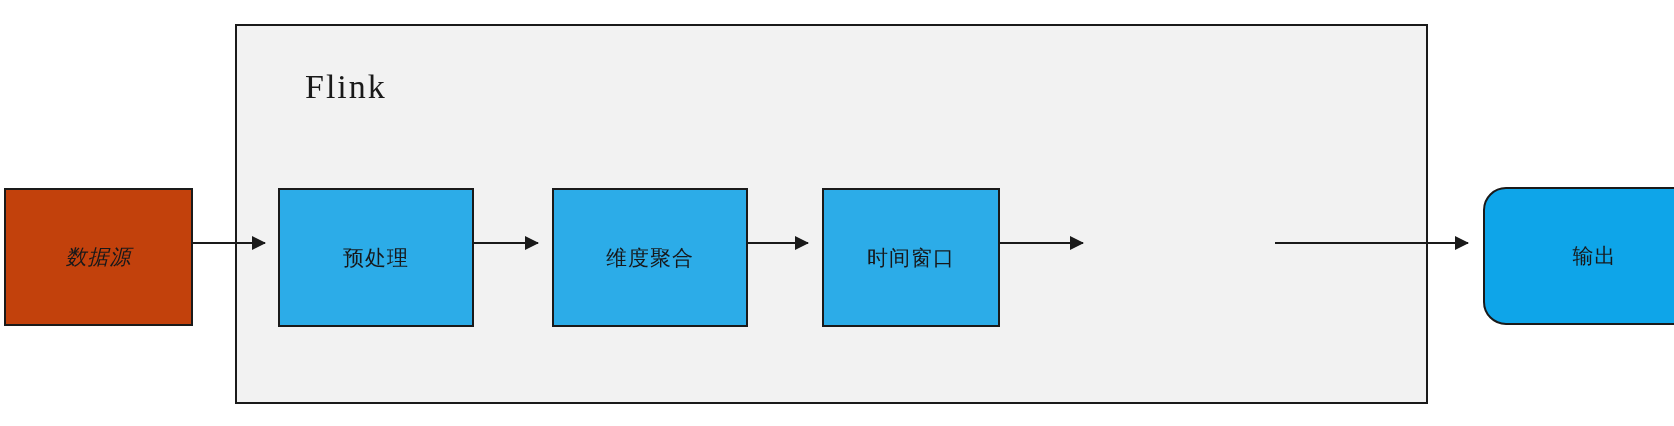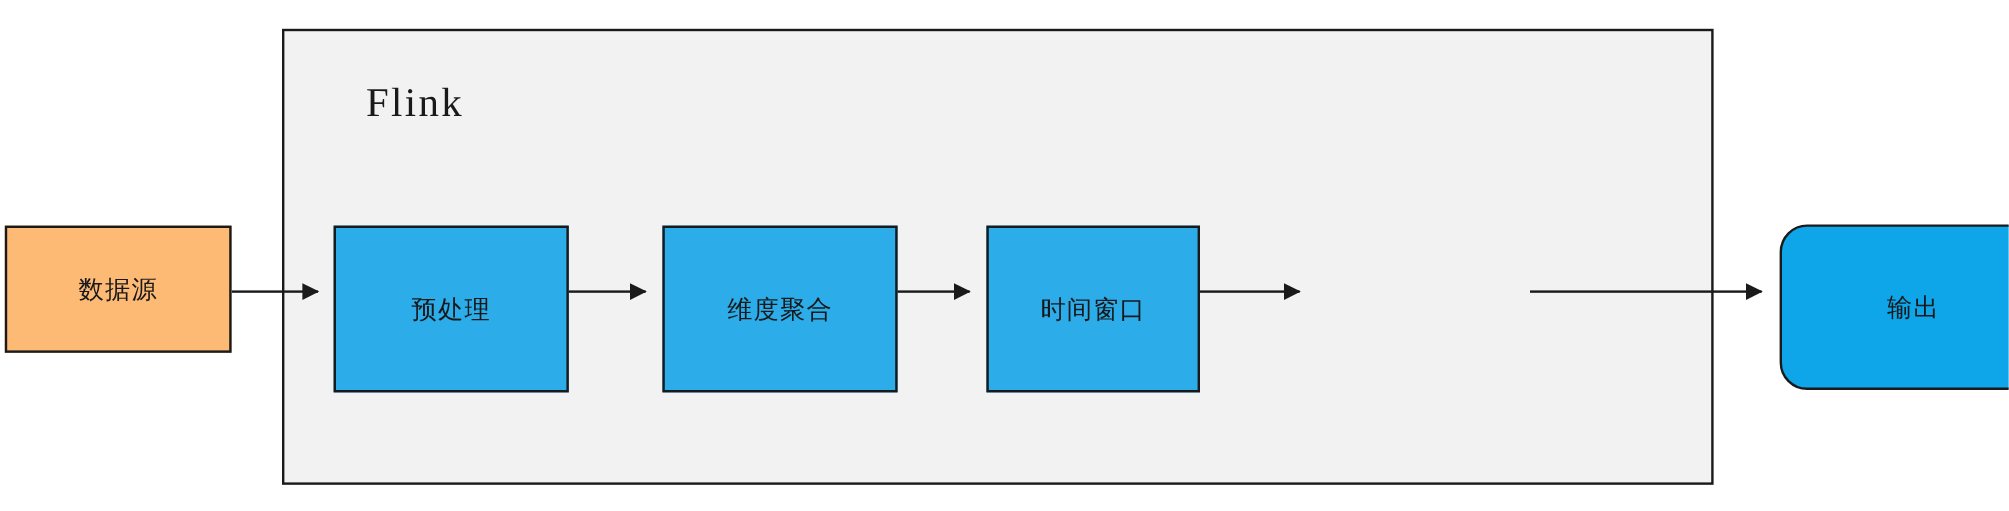--- a/index.html
+++ b/index.html
@@ -53,22 +53,23 @@
     font-family: "DejaVu Sans", "Liberation Sans", sans-serif;
     font-size: 21px;
     color: #17181a;
     letter-spacing: 1px;
     white-space: nowrap;
   }
   .node-source {
     left: 4px;
     top: 188px;
     width: 189px;
-    height: 106px;
-    background: #fdba74;
+    height: 138px;
+    background: #c2410c;
+    font-style: italic;
   }
   .node-stage {
     top: 188px;
     width: 196px;
     height: 139px;
     background: #2cace8;
   }
   .stage-1 { left: 278px; }
   .stage-2 { left: 552px; }
   .stage-3 { left: 822px; width: 178px; }

